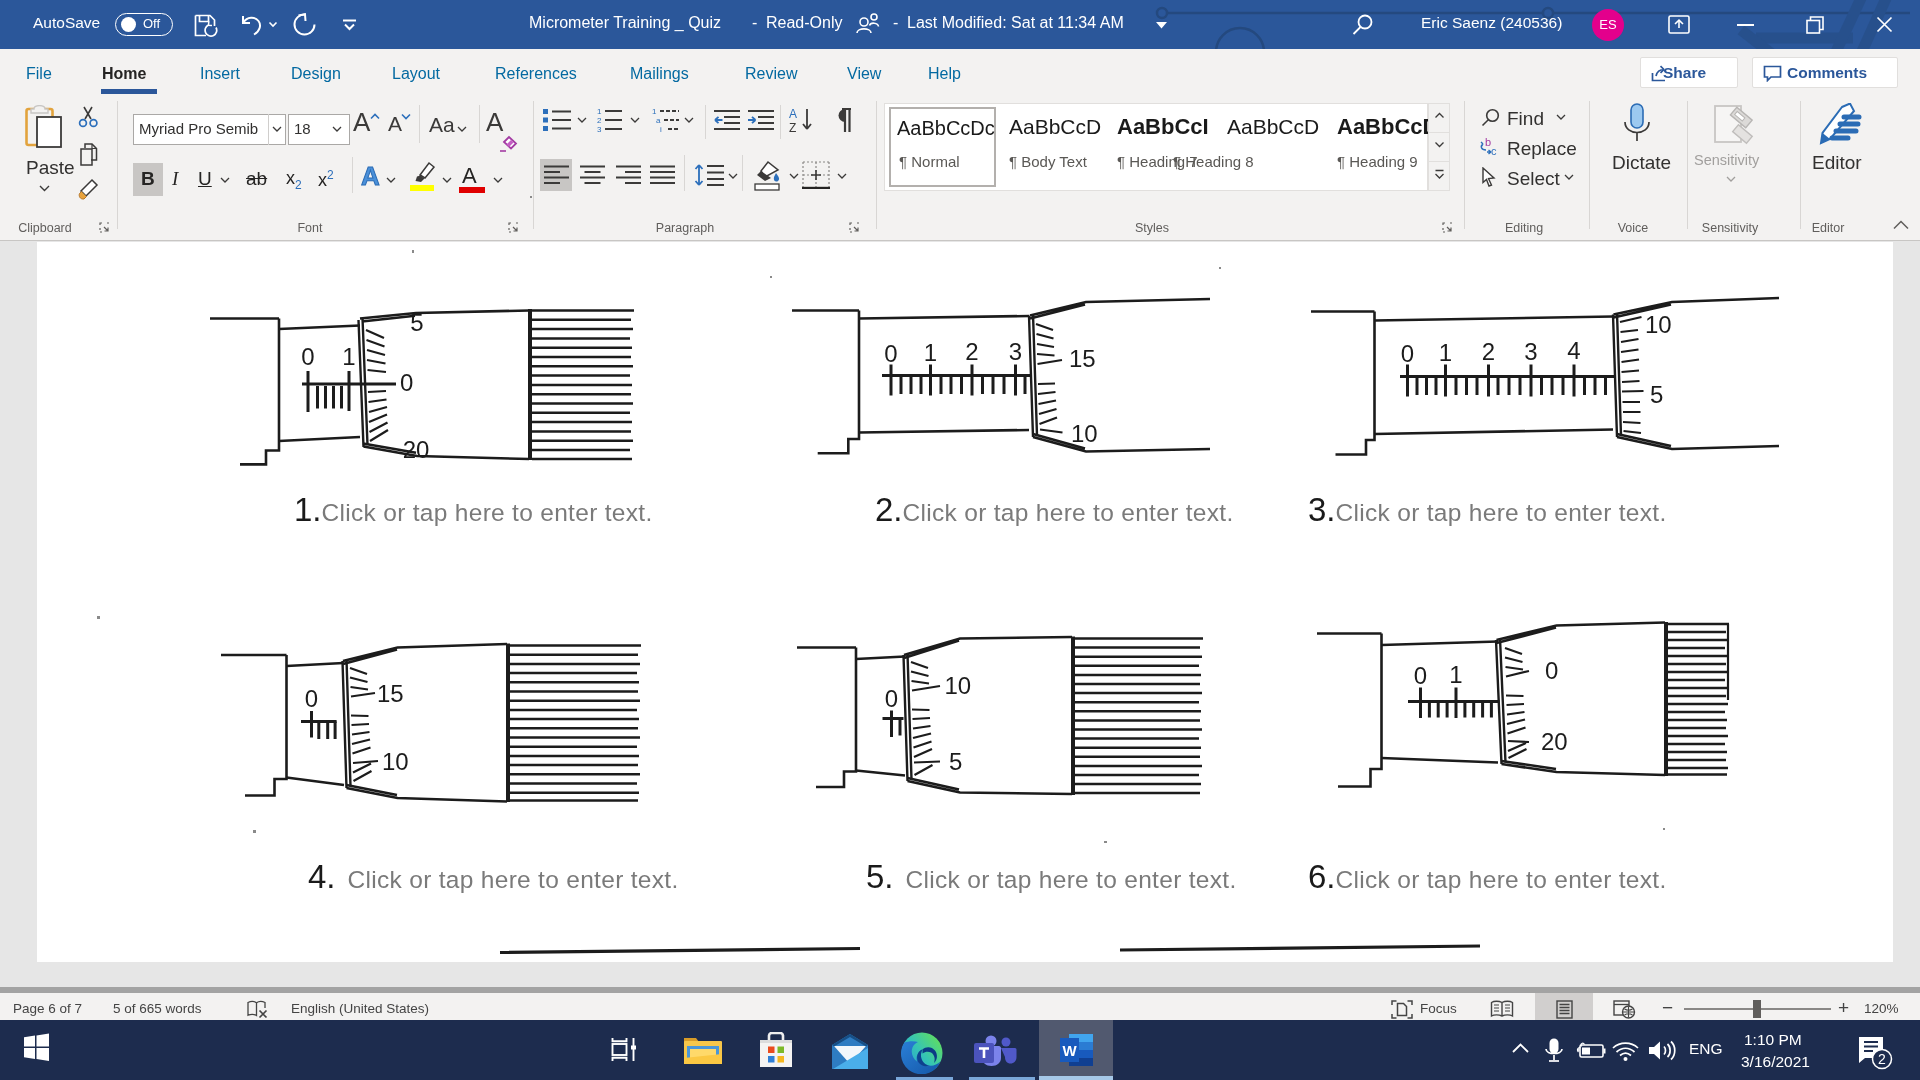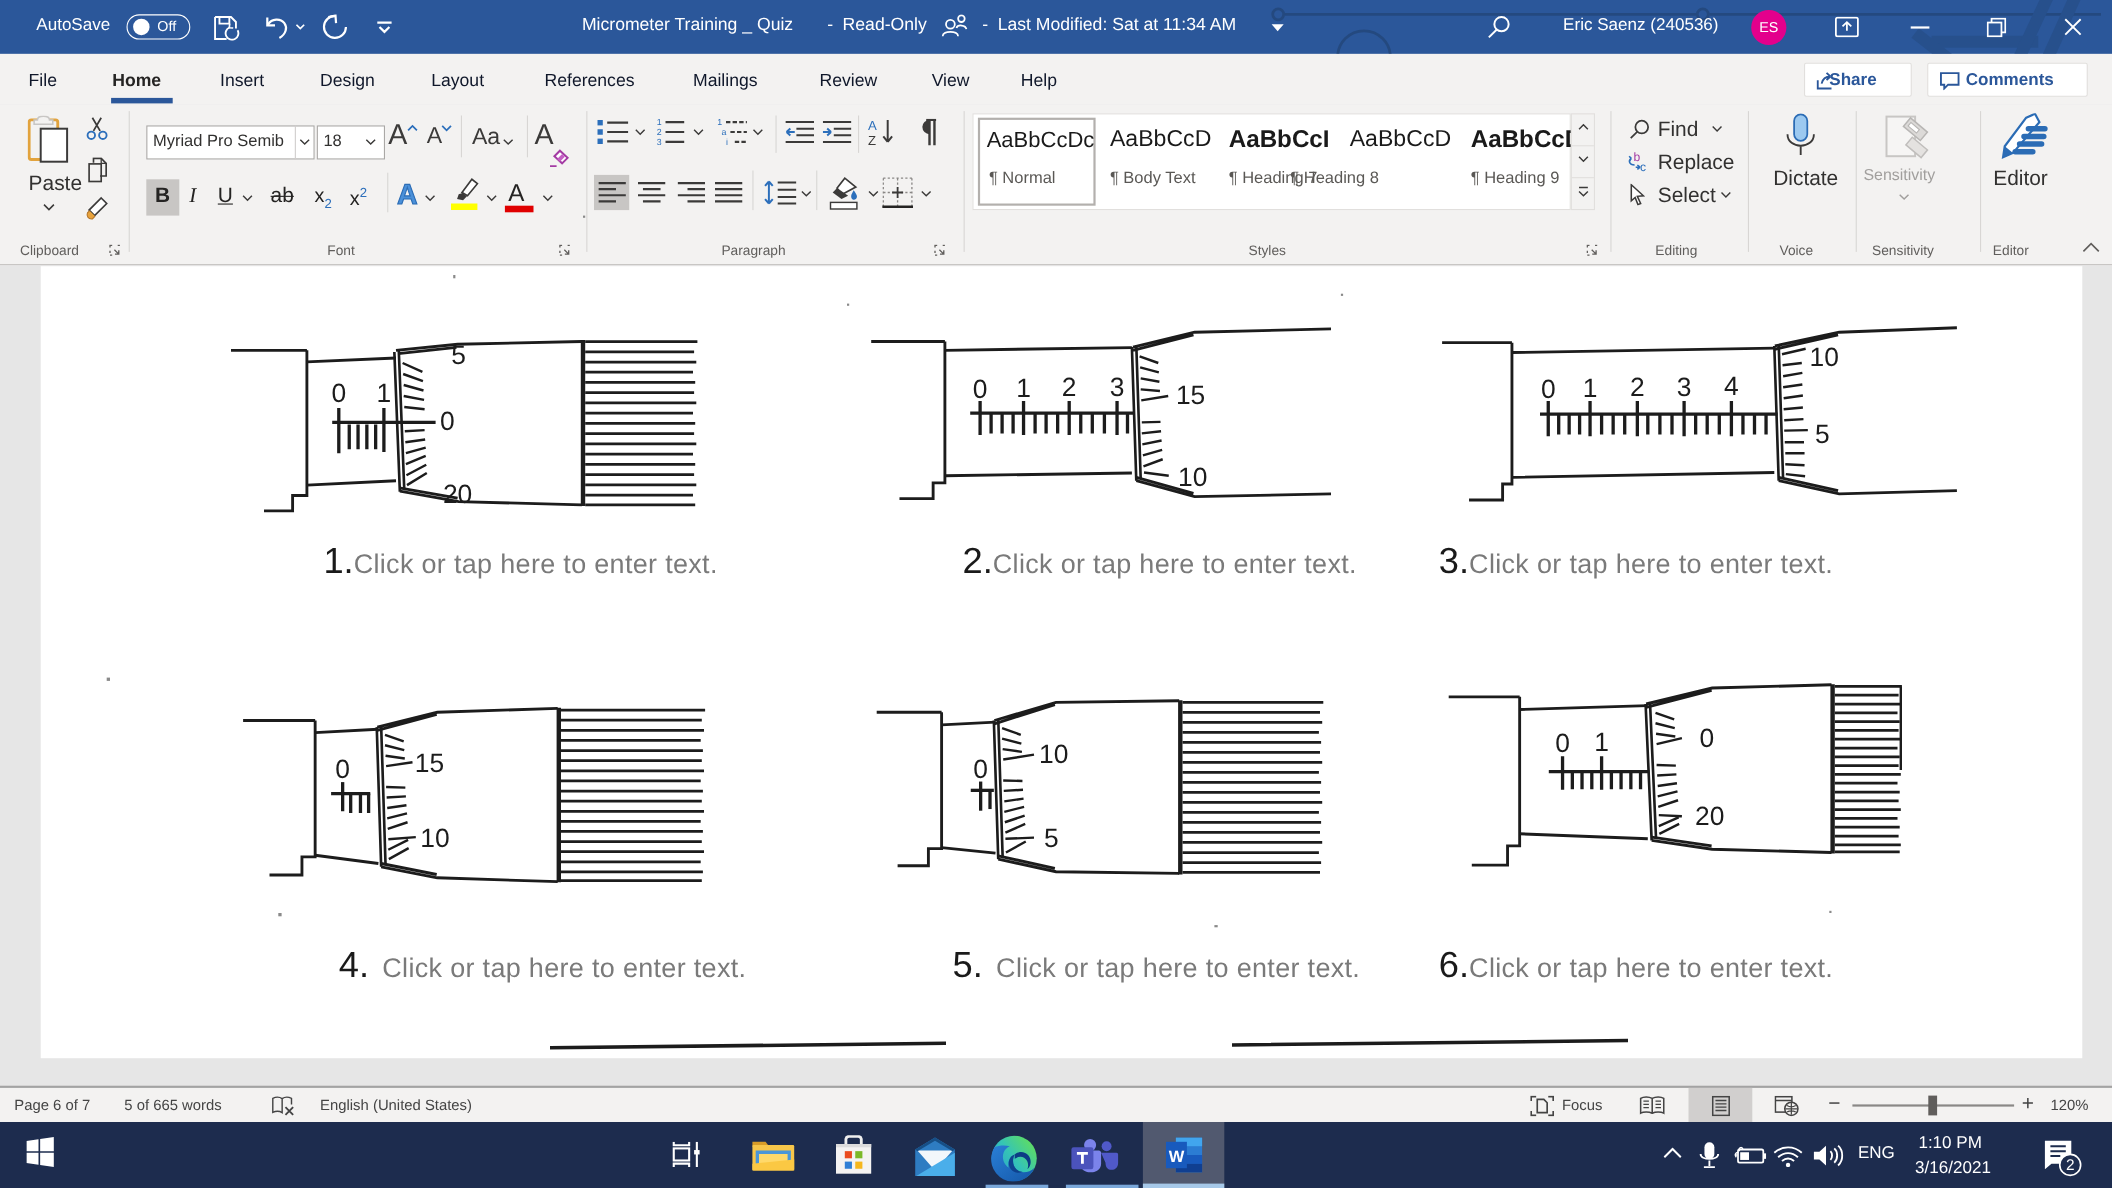--- a/index.html
+++ b/index.html
@@ -8,41 +8,41 @@
   #root { position:relative; width:1920px; height:1080px; background:#e6e6e6; }
   .abs { position:absolute; }
   svg { display:block; }
 
   
   #titlebar { position:absolute; left:0; top:0; width:1920px; height:49px; background:#2b579a; color:#fff; overflow:hidden; }
   #titlebar .txt { position:absolute; font-size:15.5px; color:#fff; white-space:nowrap; }
 
   
   #tabrow { position:absolute; left:0; top:49px; width:1920px; height:46px; background:#f3f2f1; }
-  .tab { position:absolute; top:0; height:46px; line-height:49px; font-size:16px; color:#0f172a; }
+  .tab { position:absolute; top:0; height:46px; line-height:49px; font-size:16px; color:#0369a1; }
   .tab.sel { font-weight:bold; color:#252423; }
   .tab.sel::after { content:""; position:absolute; left:-1px; right:-11px; bottom:1px; height:5px; background:#2b579a; }
   .tbtn { position:absolute; top:8px; height:31px; background:#fff; border:1px solid #e1dfdd; border-radius:2px; color:#2b579a; font-size:15.5px; font-weight:bold; line-height:29px; }
 
   
   #ribbon { position:absolute; left:0; top:95px; width:1920px; height:146px; background:#f3f2f1; border-bottom:1px solid #c8c6c4; }
   .gsep { position:absolute; top:6px; width:1px; height:128px; background:#d8d6d4; }
   .glabel { position:absolute; top:126px; width:120px; text-align:center; font-size:12.5px; color:#605e5c; }
   .launch { position:absolute; top:127px; }
   .rtxt { font-size:19px; color:#323130;text-align:right; }
 
   
   #doc { position:absolute; left:0; top:242px; width:1920px; height:745px; background:#e6e6e6; }
   #page { position:absolute; left:37px; top:0; width:1856px; height:720px; background:#fff; }
   .cap { position:absolute; white-space:nowrap; }
   .capnum { font-size:33px; color:#1a1a1a; }
   .captext { font-size:24.5px; color:#7a7a7a; letter-spacing:0.3px; }
 
   
-  #status { position:absolute; left:0; top:987px; width:1920px; height:33px; background:#f3f2f1; border-top:2px solid #a3a3a3; font-size:13.5px; color:#444; }
+  #status { position:absolute; left:0; top:987px; width:1920px; height:33px; background:#f3f2f1; border-top:6px solid #a3a3a3; font-size:13.5px; color:#444; }
   #status .it { position:absolute; top:0; height:32px; line-height:32px; }
 
   
   #taskbar { position:absolute; left:0; top:1020px; width:1920px; height:60px; background:#1d2c4e; }
   #search { position:absolute; left:74px; top:1px; width:511px; height:59px; background:#f2f1f0; border:1px solid #c8c8c8; }
   #search span { position:absolute; left:59px; top:17px; font-size:19px; color:#4a4a4a; }
   .tray { position:absolute; color:#fff; }
 </style>
 </head>
 <body>

